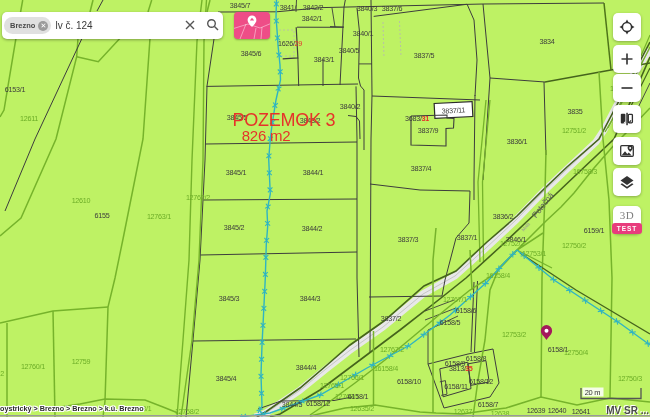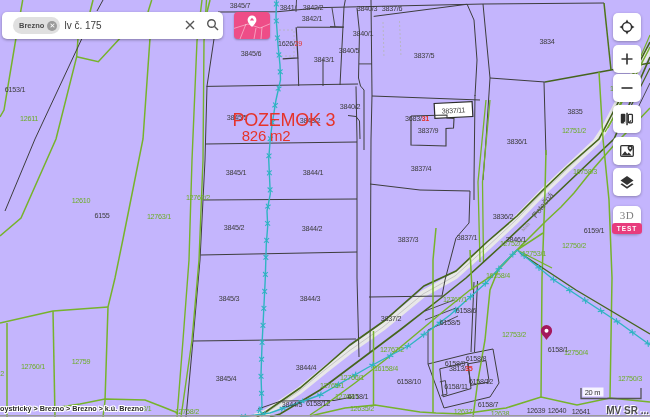--- a/index.html
+++ b/index.html
@@ -1,21 +1,21 @@
 <!DOCTYPE html>
 <html><head>
 <meta charset="utf-8">
 <style>
 * { margin:0; padding:0; box-sizing:border-box; }
 html,body { width:650px; height:417px; overflow:hidden; font-family:"Liberation Sans", sans-serif; }
-#map { position:relative; width:650px; height:417px; background:#c4b5fd; }
+#map { position:relative; width:650px; height:417px; background:#bef264; }
 #map > svg { position:absolute; left:0; top:0; }
 #searchbar { position:absolute; left:2px; top:12px; width:221px; height:27px; background:#fff;
   border-radius:5px; box-shadow:0 1px 3px rgba(0,0,0,0.35); display:flex; align-items:center; z-index:5; }
-.chip { margin-left:11px; height:17px; background:#e0e0e0; border-radius:9px; display:flex;
+.chip { margin-left:2px; height:17px; background:#e0e0e0; border-radius:9px; display:flex;
   align-items:center; padding:0 3px 0 6px; }
 .chip span { font-size:7.5px; font-weight:bold; color:#4a4a4a; }
 .chipx { width:10px; height:10px; background:#9b9b9b; border-radius:50%; margin-left:3px;
   color:#fff; font-size:7px; line-height:10px; text-align:center; }
 .query { font-size:10px; color:#3b3b3b; margin-left:4px; flex:1; }
 .barbtn { width:22px; text-align:center; }
 #toolbar { position:absolute; left:613px; top:13px; width:28px; z-index:5; }
 .tbtn { width:28px; height:28px; background:#fff; border-radius:5px; box-shadow:0 1px 3px rgba(0,0,0,0.3);
   display:flex; align-items:center; justify-content:center; margin-bottom:3.5px; color:#333; }
 #btn3d { position:absolute; left:613px; top:205.5px; width:28px; height:28px; background:#fff;
@@ -439,21 +439,21 @@
 <path d="M0,415.8 L650,415.8" stroke="#9a9a9a" stroke-width="1.6"></path>
 </svg>
 
 <div id="searchbar">
 
   <div class="chip">
         <span>Brezno</span>
         <div class="chipx">✕</div>
       </div>
 
-  <div class="query">lv č. 175</div>
+  <div class="query">lv č. 124</div>
 
   <div class="barbtn"><svg width="12" height="12" viewBox="0 0 12 12">
           <path d="M2,2 L10,10 M10,2 L2,10" stroke="#555" stroke-width="1.4"></path>
         </svg></div>
 
   <div class="barbtn"><svg width="13" height="13" viewBox="0 0 13 13">
           <circle cx="5.5" cy="5.5" r="3.8" fill="none" stroke="#555" stroke-width="1.4"></circle>
           <path d="M8.5,8.5 L12,12" stroke="#555" stroke-width="1.4"></path>
         </svg></div>
 </div>

